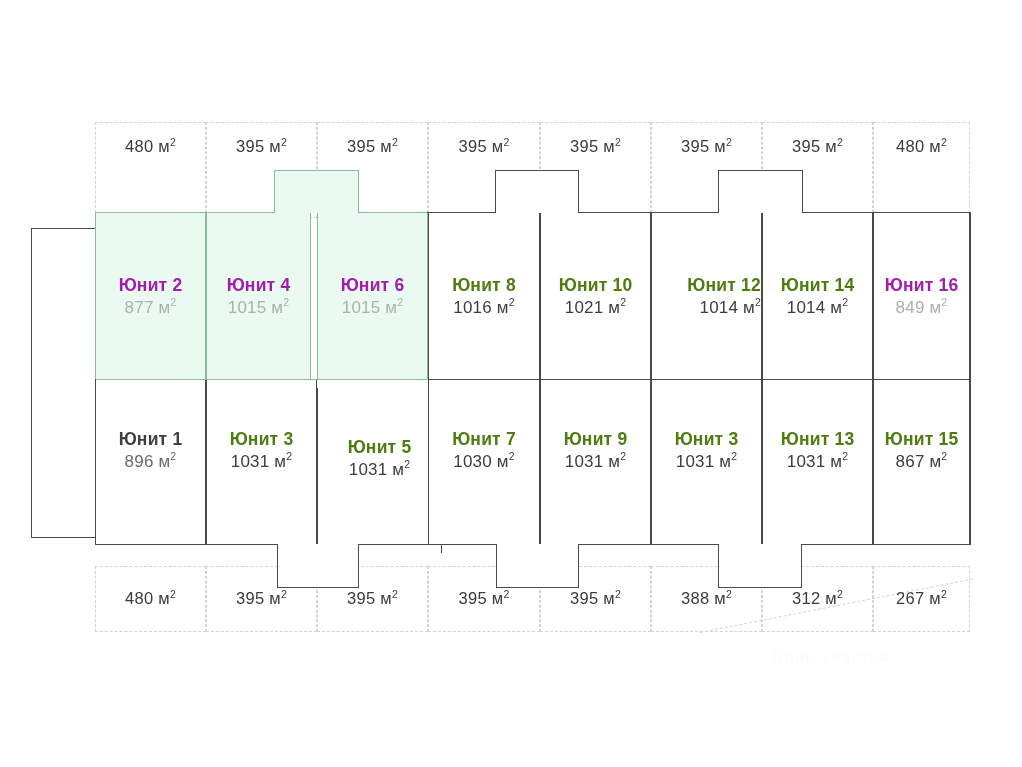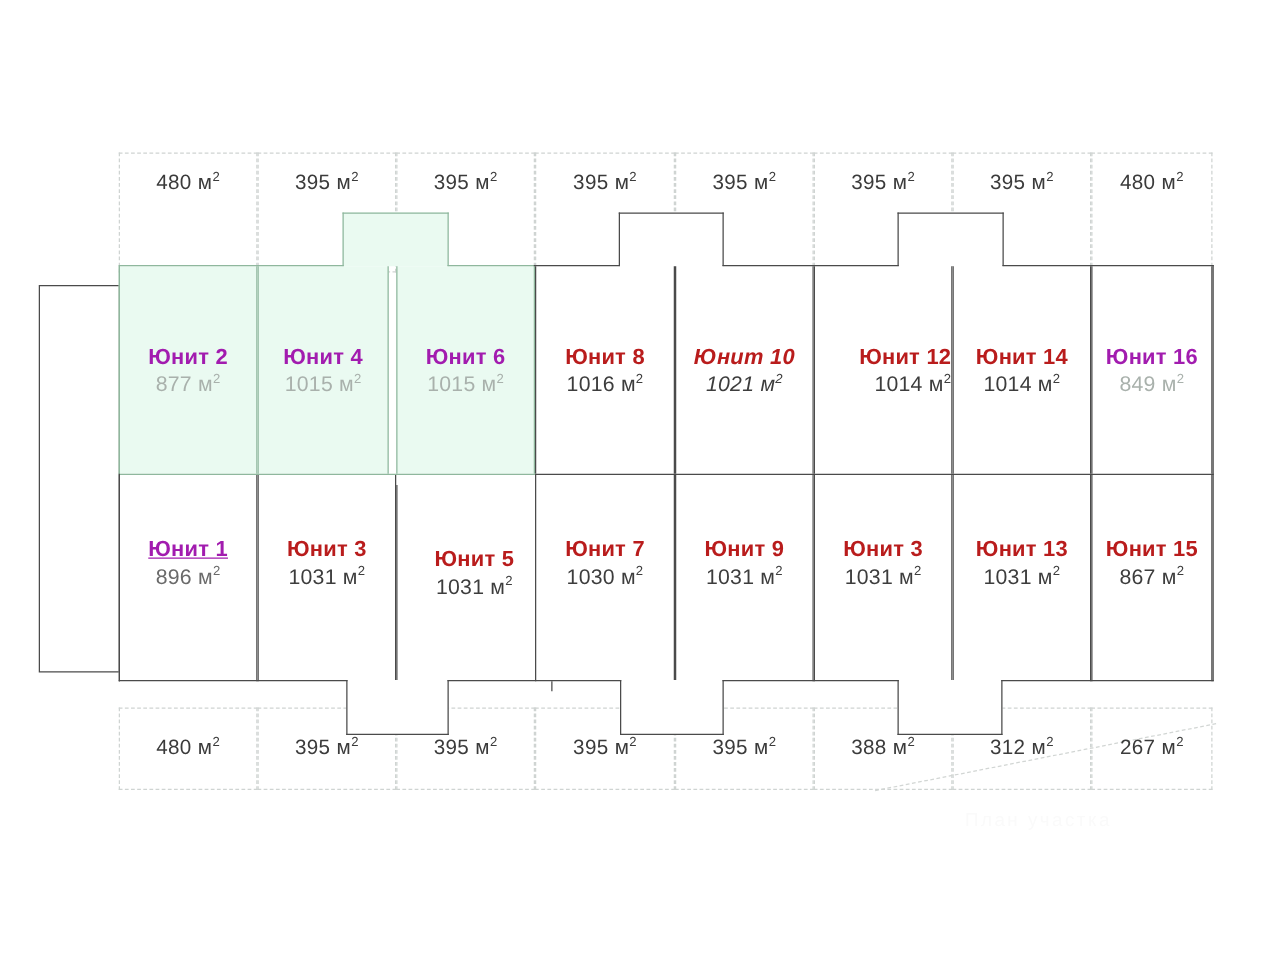--- a/index.html
+++ b/index.html
@@ -73,40 +73,40 @@
   .unit-inner {
     position: absolute;
     left: 0; right: 0;
     text-align: center;
     white-space: nowrap;
   }
   .unit-name {
     display: block;
     font-size: 17.5px;
     font-weight: 700;
-    color: #b91c1c;
+    color: #4d7c0f;
     letter-spacing: 0.2px;
     line-height: 1.32;
   }
   .unit-area {
     display: block;
     font-size: 17px;
     font-weight: 400;
     color: #3d3d3d;
     letter-spacing: 0.2px;
     line-height: 1.32;
   }
   .unit-area sup {
     font-size: 10.5px;
     vertical-align: super;
     line-height: 0;
   }
   .unit.muted .unit-name { color: #a21caf; font-weight: 700; }
   .unit.muted .unit-area { color: #a9b1ac; }
-  .unit.semi .unit-name  { color: #a21caf; text-decoration: underline; }
+  .unit.semi .unit-name  { color: #404040; }
   .unit.semi .unit-area  { color: #6a6a6a; }
 
   
   .wall {
     position: absolute;
     background: #4a4a4a;
   }
   .wall.light { background: #8fb79d; }
   .wall.h { height: 1.4px; }
   .wall.v { width: 1.4px; }
@@ -198,21 +198,21 @@
           <span class="unit-name">Юнит 6</span>
           <span class="unit-area">1015 м<sup>2</sup></span>
         </div>
       </div>
       <div class="unit" style="left: 428px; top: 213px; width: 112px; height: 166px;">
         <div class="unit-inner" style="top: 61px;">
           <span class="unit-name">Юнит 8</span>
           <span class="unit-area">1016 м<sup>2</sup></span>
         </div>
       </div>
-      <div class="unit" style="left: 540px; top: 213px; width: 111px; height: 166px; font-style: italic;">
+      <div class="unit" style="left: 540px; top: 213px; width: 111px; height: 166px;">
         <div class="unit-inner" style="top: 61px;">
           <span class="unit-name">Юнит 10</span>
           <span class="unit-area">1021 м<sup>2</sup></span>
         </div>
       </div>
       <div class="unit" style="left: 651px; top: 213px; width: 111px; height: 166px;">
         <div class="unit-inner" style="top: 61px; text-align: right;">
           <span class="unit-name">Юнит 12</span>
           <span class="unit-area">1014 м<sup>2</sup></span>
         </div>

